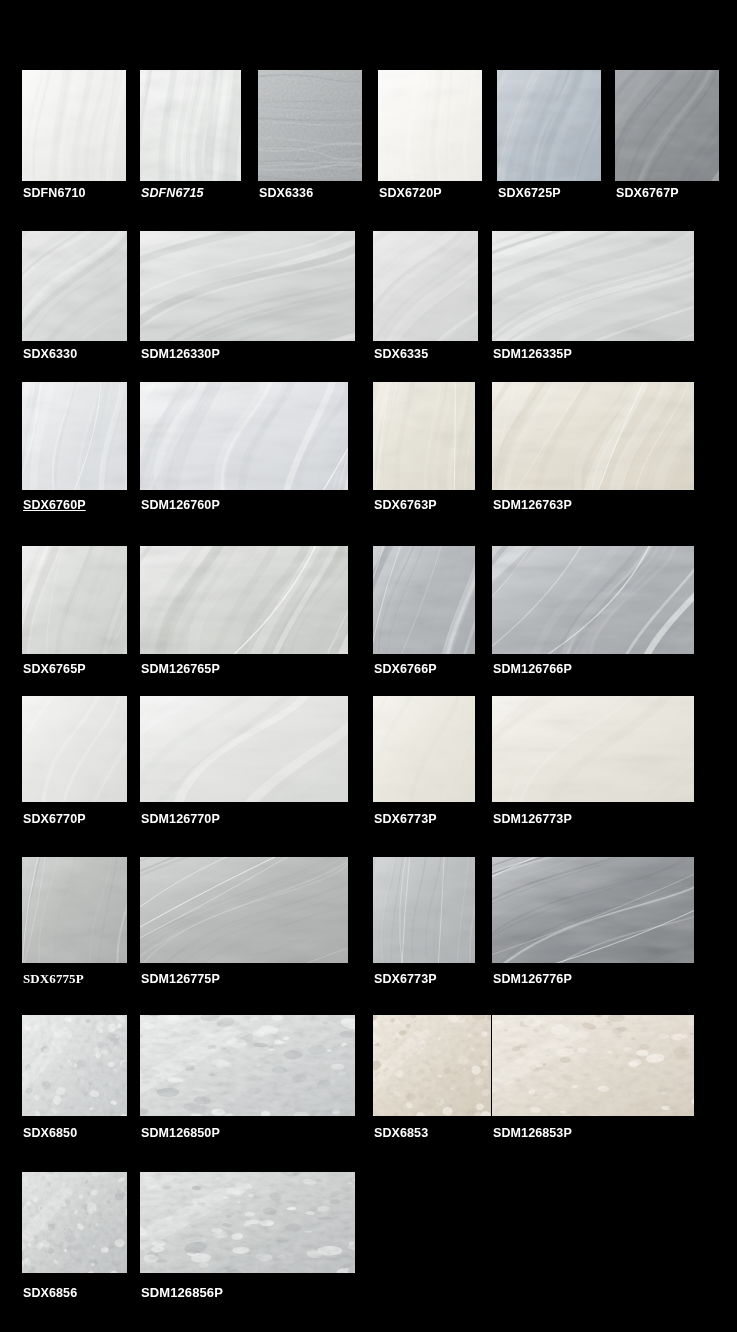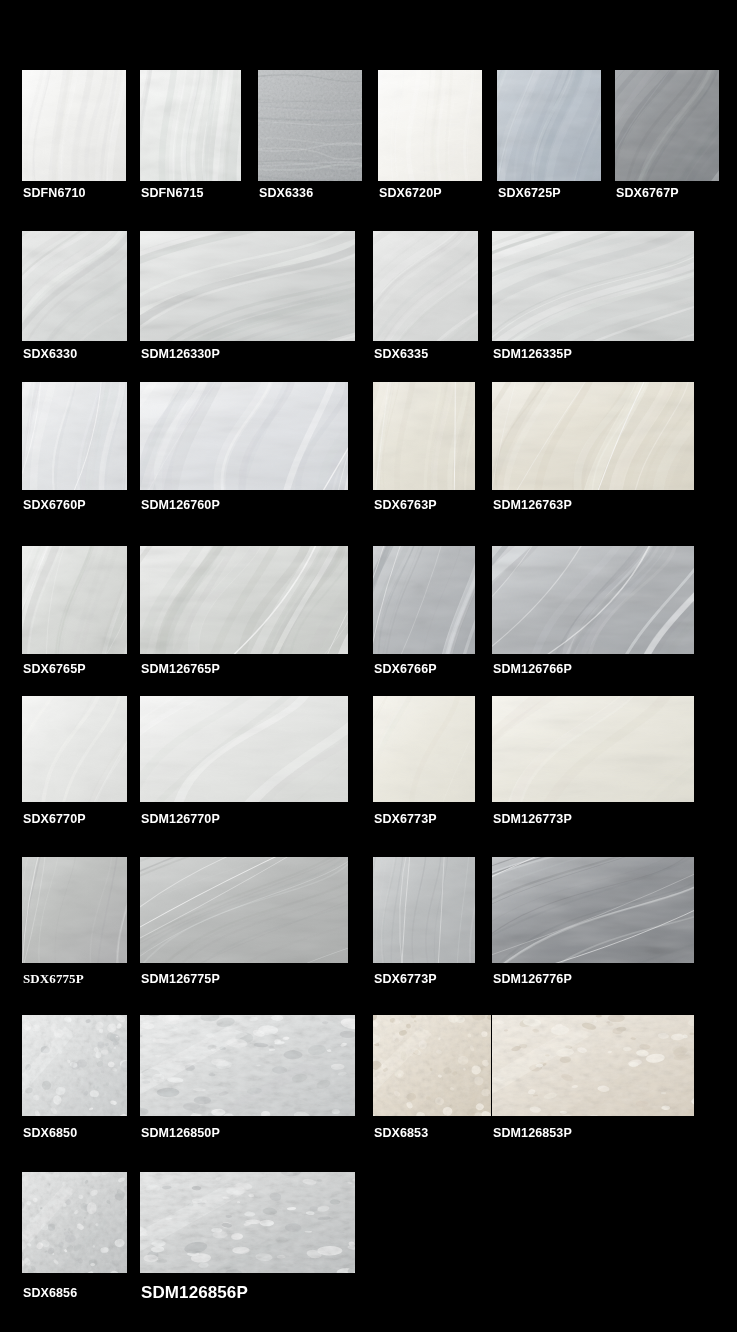--- a/index.html
+++ b/index.html
@@ -99,21 +99,21 @@
               <path d="M 75.9 -10 C 81.7 20, 70.0 55, 79.4 110" stroke="#e2e2e0" stroke-width="2.78" fill="none" opacity="0.23" stroke-linecap="round"></path>
               <path d="M 37.0 -10 C 41.0 20, 33.0 55, 39.4 110" stroke="#e2e2e0" stroke-width="5.89" fill="none" opacity="0.24" stroke-linecap="round"></path>
               <path d="M 78.1 -10 C 81.6 20, 74.6 55, 80.2 110" stroke="#ffffff" stroke-width="1.90" fill="none" opacity="0.11" stroke-linecap="round"></path>
               <path d="M 99.3 -10 C 102.9 20, 95.7 55, 101.5 110" stroke="#e2e2e0" stroke-width="2.96" fill="none" opacity="0.21" stroke-linecap="round"></path>
             </g>
             <rect x="0" y="0" width="100" height="100" fill="#e2e2e0" filter="url(#tx0f)" opacity="0.55"></rect>
           </svg>
         </div>
         <div class="tile-label" style="top: 116px; color: rgb(255, 255, 255); font-size: 12.5px;">SDFN6710</div>
       </div>
-      <div class="tile-card" style="left: 140px; width: 101px; height: 132px;">
+      <div class="tile-card" style="left: 140px; width: 101px; height: 132px; font-style: italic;">
         <div class="tile-swatch" style="width: 101px; height: 111px; background: rgb(236, 238, 236);">
           <svg class="tex" viewBox="0 0 100 100" preserveAspectRatio="none">
             <defs>
               <linearGradient id="tx1g" x1="0" y1="0" x2="1" y2="1">
                 <stop offset="0" stop-color="#ffffff" stop-opacity="0.85"></stop>
                 <stop offset="0.45" stop-color="#eceeec"></stop>
                 <stop offset="1" stop-color="#d6dad8"></stop>
               </linearGradient>
               <filter id="tx1f" x="-20%" y="-20%" width="140%" height="140%">
                 <feTurbulence type="fractalNoise" baseFrequency="0.035 0.09" numOctaves="3" seed="75" result="n"></feTurbulence>
@@ -570,21 +570,21 @@
               <path d="M 59.4 -10 C 73.3 20, 45.5 55, 67.8 110" stroke="#d8dadd" stroke-width="0.96" fill="none" opacity="0.17" stroke-linecap="round"></path>
               <path d="M 109.2 -10 C 118.6 20, 99.7 55, 114.8 110" stroke="#fcfcfd" stroke-width="4.08" fill="none" opacity="0.12" stroke-linecap="round"></path>
               <path d="M 70.8 -10 C 84.6 20, 57.1 55, 79.1 110" stroke="#d8dadd" stroke-width="4.85" fill="none" opacity="0.12" stroke-linecap="round"></path>
               <path d="M 9.1 -5 Q 14.0 50 15.2 105" stroke="#ffffff" stroke-width="0.60" fill="none" opacity="0.31"></path>
               <path d="M 62.1 -5 Q 69.3 50 53.1 105" stroke="#ffffff" stroke-width="0.72" fill="none" opacity="0.64"></path>
               <path d="M 13.2 -5 Q 23.1 50 9.8 105" stroke="#ffffff" stroke-width="0.71" fill="none" opacity="0.59"></path>
             </g>
             <rect x="0" y="0" width="100" height="100" fill="#d8dadd" filter="url(#tx10f)" opacity="0.55"></rect>
           </svg>
         </div>
-        <div class="tile-label" style="top: 116px; color: rgb(255, 255, 255); font-size: 12.5px;">SDX6760P</div>
+        <div class="tile-label" style="top: 116px; color: rgb(255, 255, 255); font-size: 12.5px; text-decoration: underline;">SDX6760P</div>
       </div>
       <div class="tile-card" style="left: 140px; width: 208px; height: 132px;">
         <div class="tile-swatch" style="width: 208px; height: 108px; background: rgb(228, 230, 233);">
           <svg class="tex" viewBox="0 0 100 100" preserveAspectRatio="none">
             <defs>
               <linearGradient id="tx11g" x1="0" y1="0" x2="1" y2="1">
                 <stop offset="0" stop-color="#ffffff" stop-opacity="0.85"></stop>
                 <stop offset="0.45" stop-color="#e4e6e9"></stop>
                 <stop offset="1" stop-color="#d3d6da"></stop>
               </linearGradient>
@@ -1951,16 +1951,16 @@
             <ellipse cx="90.10" cy="89.63" rx="2.25" ry="1.42" transform="rotate(101.3 90.10 89.63)" fill="#b8bbbc" opacity="0.74"></ellipse>
             <ellipse cx="75.62" cy="75.94" rx="3.55" ry="2.65" transform="rotate(59.6 75.62 75.94)" fill="#f4f5f5" opacity="0.48"></ellipse>
             <ellipse cx="16.61" cy="81.88" rx="1.99" ry="1.74" transform="rotate(175.6 16.61 81.88)" fill="#b8bbbc" opacity="0.41"></ellipse>
             <g opacity="0.5">
               <path d="M -5 72 L 42 18 L 50 24 L 3 80 Z" fill="#f4f5f5" opacity="0.8"></path>
               <path d="M 28 100 L 72 46 L 78 52 L 34 105 Z" fill="#b8bbbc" opacity="0.25"></path>
             </g>
             <rect x="0" y="0" width="100" height="100" fill="#b8bbbc" filter="url(#tx31f)" opacity="0.55"></rect>
           </svg>
         </div>
-        <div class="tile-label" style="top: 114px; color: rgb(255, 255, 255); font-size: 17px;">SDM126856P</div>
+        <div class="tile-label" style="top: 114px; color: rgb(255, 255, 255); font-size: 13px;">SDM126856P</div>
       </div>
     </div>
   </div>
 
 </body></html>

